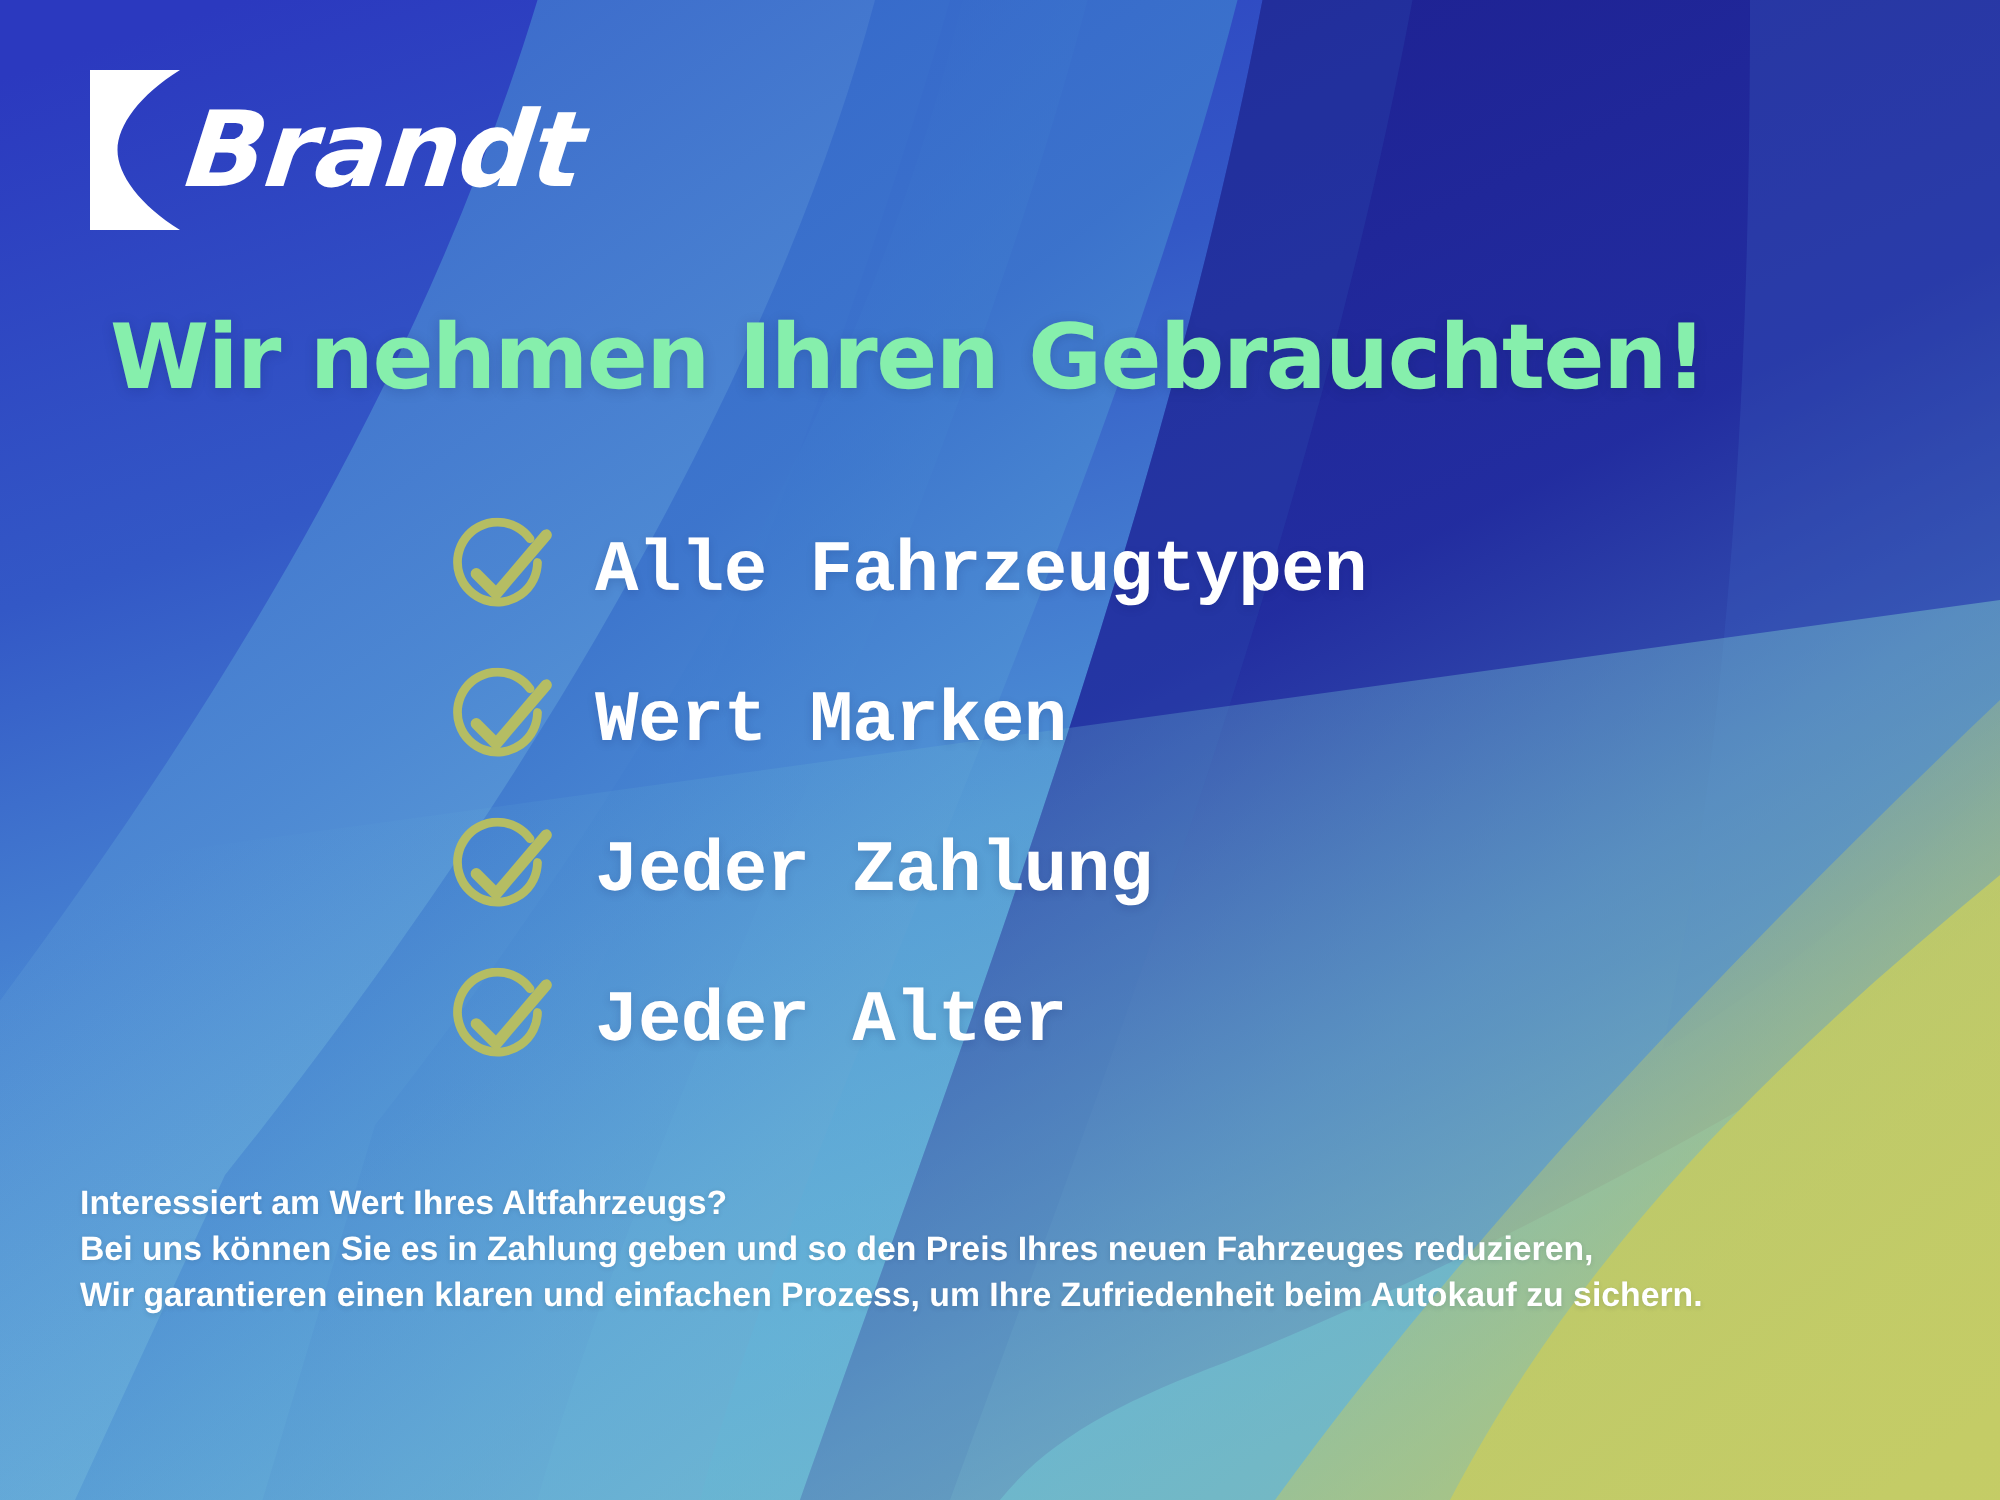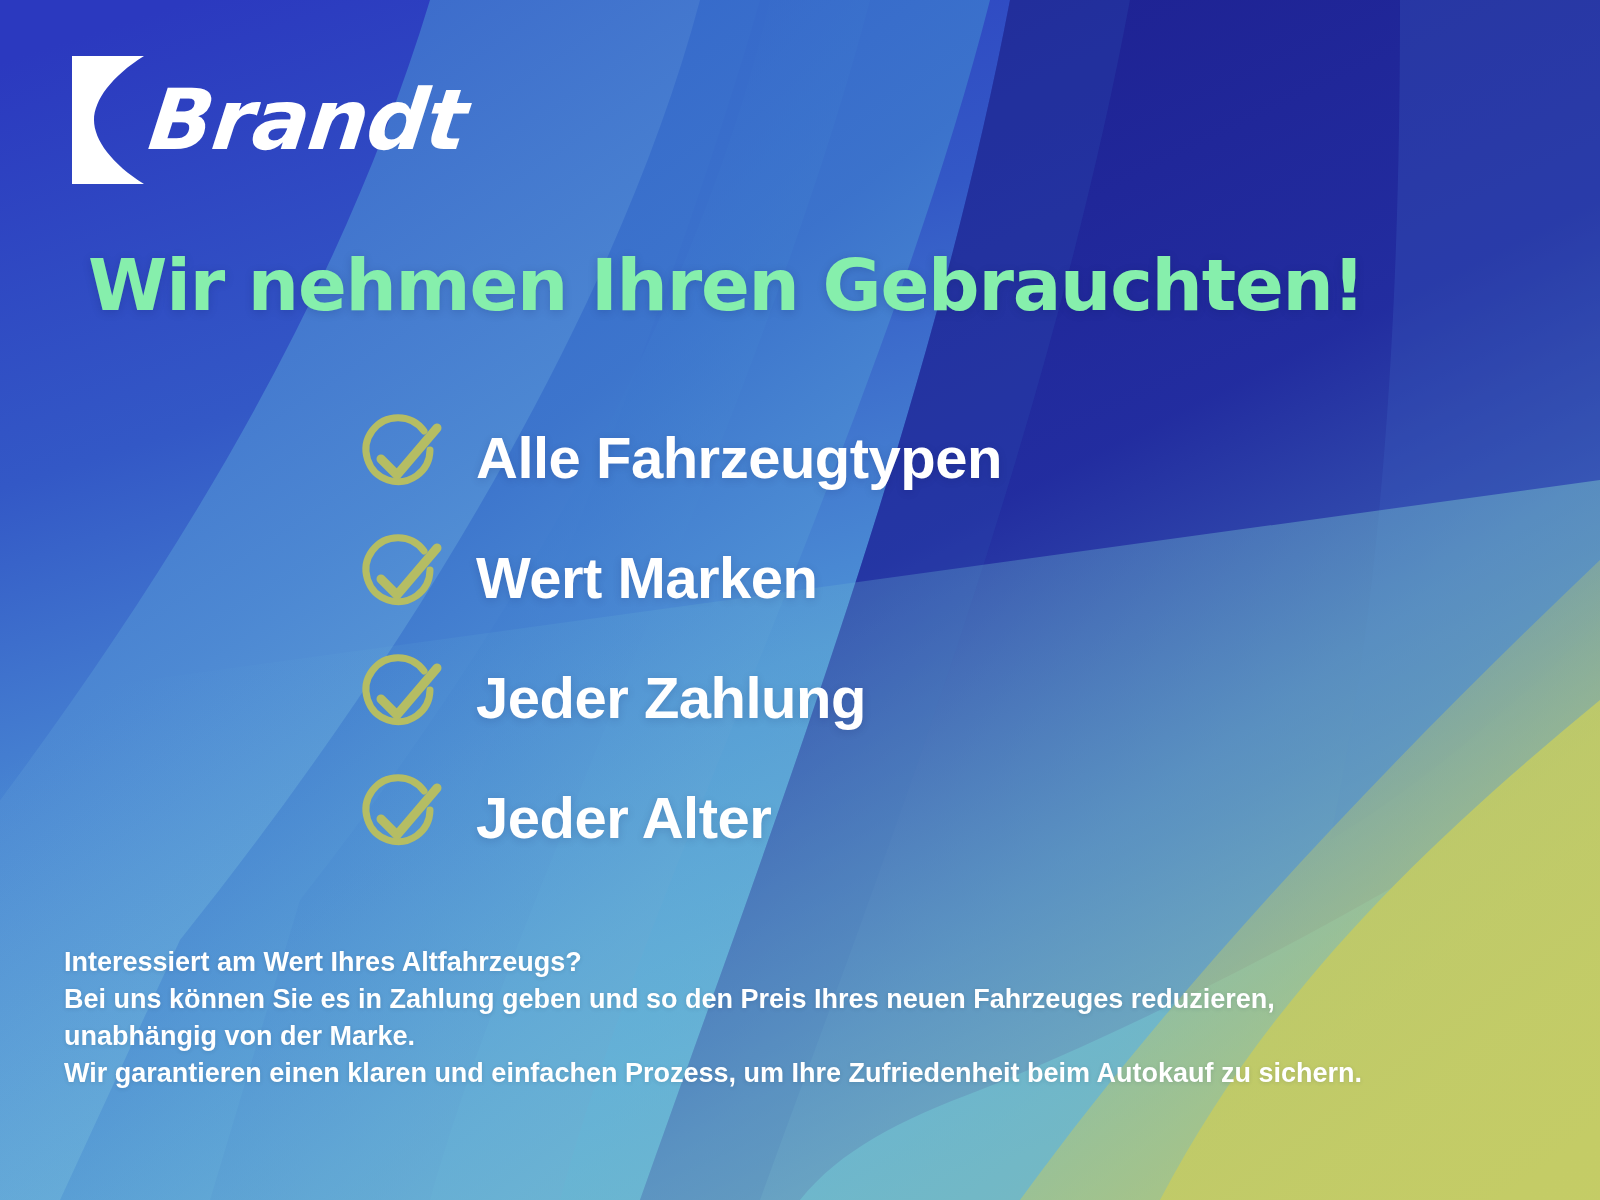--- a/index.html
+++ b/index.html
@@ -78,21 +78,21 @@
     gap:32px;
   }
   .check-icon { width:88px; height:88px; flex:0 0 auto; display:block; }
   .feature-label {
     color:#ffffff;
     font-size:58px;
     font-weight:700;
     letter-spacing:-0.5px;
     line-height:1;
     white-space:nowrap;
-    font-family:Liberation Sans, sans-serif;
+    font-family:Liberation Mono, monospace;
     text-shadow:0 2px 8px rgba(10,20,80,.15);
   }
 
   
   .footer {
     position:absolute;
     left:64px; top:944px;
     width:1400px;
   }
   .footer-line {
@@ -248,18 +248,17 @@
           <path d="M 25 45 L 41 61 L 81 14" fill="none" stroke="#b5bd63" stroke-width="9" stroke-linecap="round" stroke-linejoin="round"></path>
         </svg>
         <span class="feature-label">Jeder Alter</span>
       </div>
 
     </div>
 
     <div class="footer">
       <div class="footer-line">Interessiert am Wert Ihres Altfahrzeugs?</div>
       <div class="footer-line">Bei uns können Sie es in Zahlung geben und so den Preis Ihres neuen Fahrzeuges reduzieren,</div>
-      <div class="footer-line">unabhängig von der Marke.</div>
       <div class="footer-line">Wir garantieren einen klaren und einfachen Prozess, um Ihre Zufriedenheit beim Autokauf zu sichern.</div>
     </div>
 
   </div>
 </div>
 
 </body></html>

